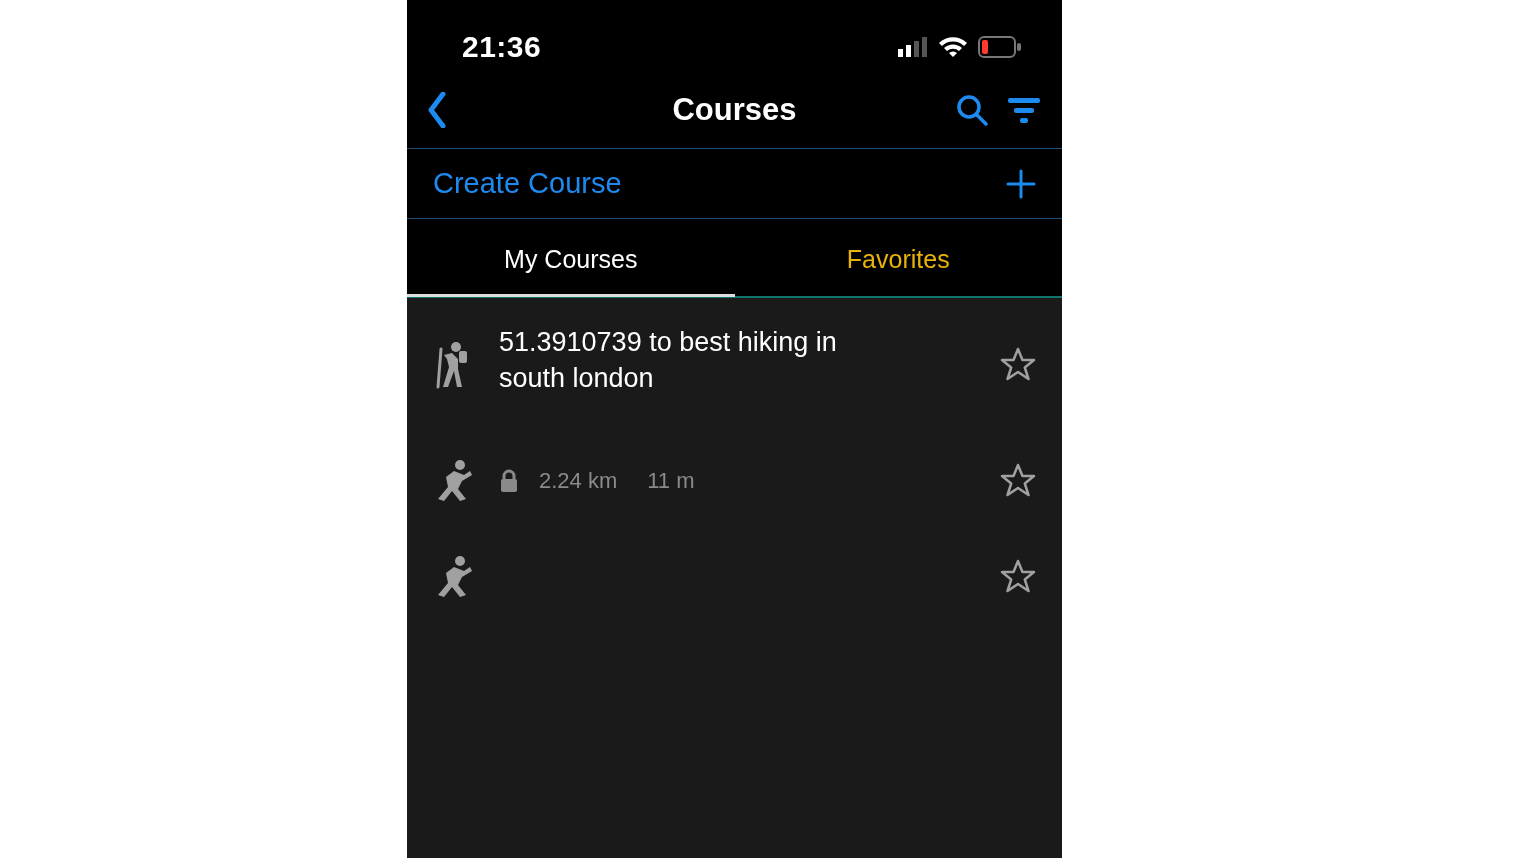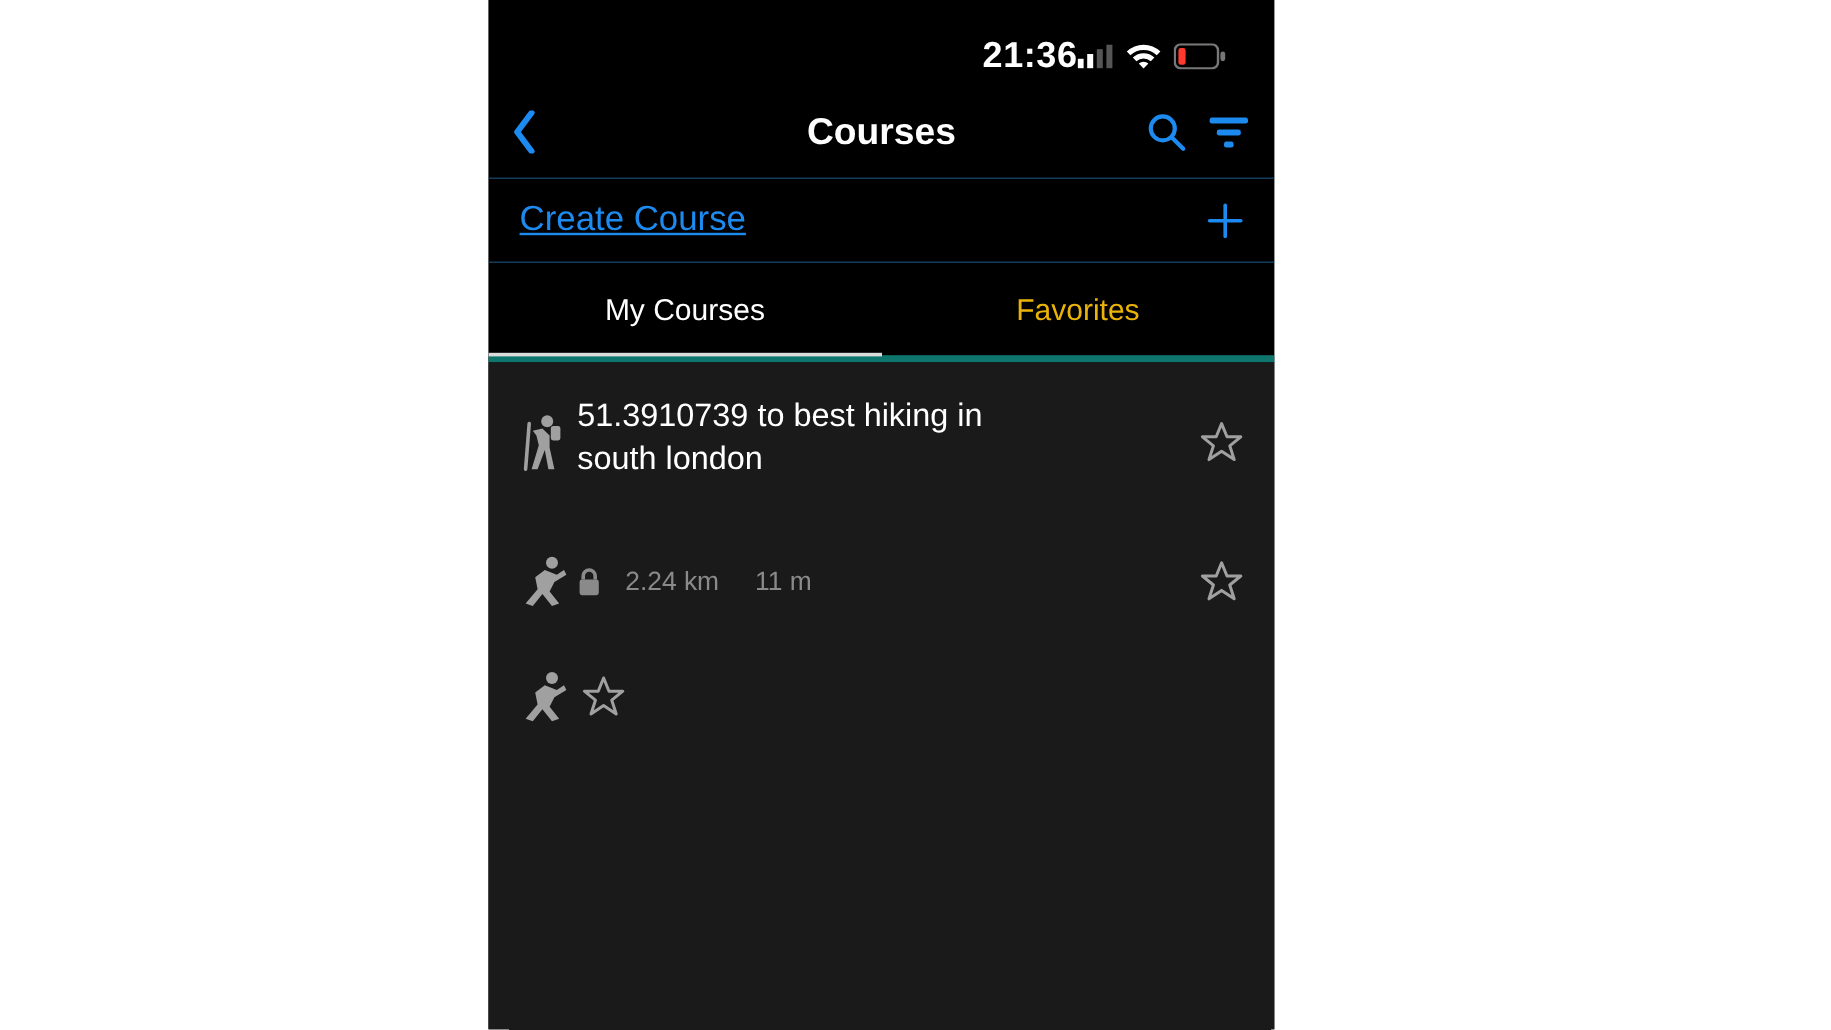--- a/index.html
+++ b/index.html
@@ -1,34 +1,34 @@
 <!DOCTYPE html>
 <html><head>
 <meta charset="utf-8">
 <style>
   * { box-sizing: border-box; margin: 0; padding: 0; }
   html, body { width: 100%; height: 100%; background: #fff; font-family: -apple-system, BlinkMacSystemFont, "Helvetica Neue", Arial, sans-serif; }
   .stage { width: 1526px; height: 858px; background: #fff; position: relative; }
   .phone { position: absolute; left: 407px; top: 0; width: 655px; height: 858px; background: #000; color: #fff; overflow: hidden; }
-  .status-bar { display: flex; justify-content: flex-end; align-items: center; padding: 30px 40px 10px 55px; }
+  .status-bar { display: flex; justify-content: space-between; align-items: center; padding: 30px 40px 10px 55px; }
   .status-time { font-size: 30px; font-weight: 600; letter-spacing: 0.5px; }
   .status-icons { display: flex; align-items: center; gap: 10px; }
   .topbar { display: flex; align-items: center; justify-content: space-between; padding: 18px 20px 20px 20px; }
   .topbar-title { font-size: 31px; font-weight: 700; position: absolute; left: 50%; transform: translateX(-50%); text-align: right; }
   .topbar-actions { display: flex; align-items: center; gap: 18px; margin-left: auto; }
   .divider-blue { height: 1px; background: #1a4d73; }
   .create-row { display: flex; align-items: center; justify-content: space-between; padding: 18px 26px 18px 26px; }
-  .create-text { color: #1d8af0; font-size: 29px; text-decoration: underline; }
+  .create-text { color: #1d8af0; font-size: 29px; }
   .plus { color: #1d8af0; font-size: 36px; font-weight: 300; }
-  .tabs { display: flex; border-bottom: 6px solid #0f766e; }
+  .tabs { display: flex; border-bottom: 2px solid #0f766e; }
   .tab { flex: 1; text-align: center; padding: 26px 0 22px 0; font-size: 25px; font-weight: 400; color: #eab308; position: relative; cursor: pointer; }
   .tab.active { color: #fff; }
   .tab.active::after { content: ""; position: absolute; left: 0; right: 0; bottom: -1px; height: 3px; background: #dcdcdc; }
   .list { background: #1a1a1a; height: 100%; }
-  .item { display: flex; align-items: center; padding: 26px 22px; gap: 4px; }
+  .item { display: flex; align-items: center; padding: 26px 22px; gap: 22px; justify-content: space-between; }
   .activity-icon { width: 48px; display: flex; justify-content: center; align-items: center; }
   .item-body { flex: 1; }
   .item-title { font-size: 27px; line-height: 1.35; color: #fff; margin-bottom: 10px; max-width: 380px; }
   .item-meta { display: flex; align-items: center; gap: 30px; color: #8a8a8a; font-size: 22px; }
   .lock { display: inline-flex; margin-right: -10px; }
   .star-btn { width: 44px; height: 44px; display: flex; align-items: center; justify-content: center; }
   svg { display: block; }
 </style>
 </head>
 <body>

